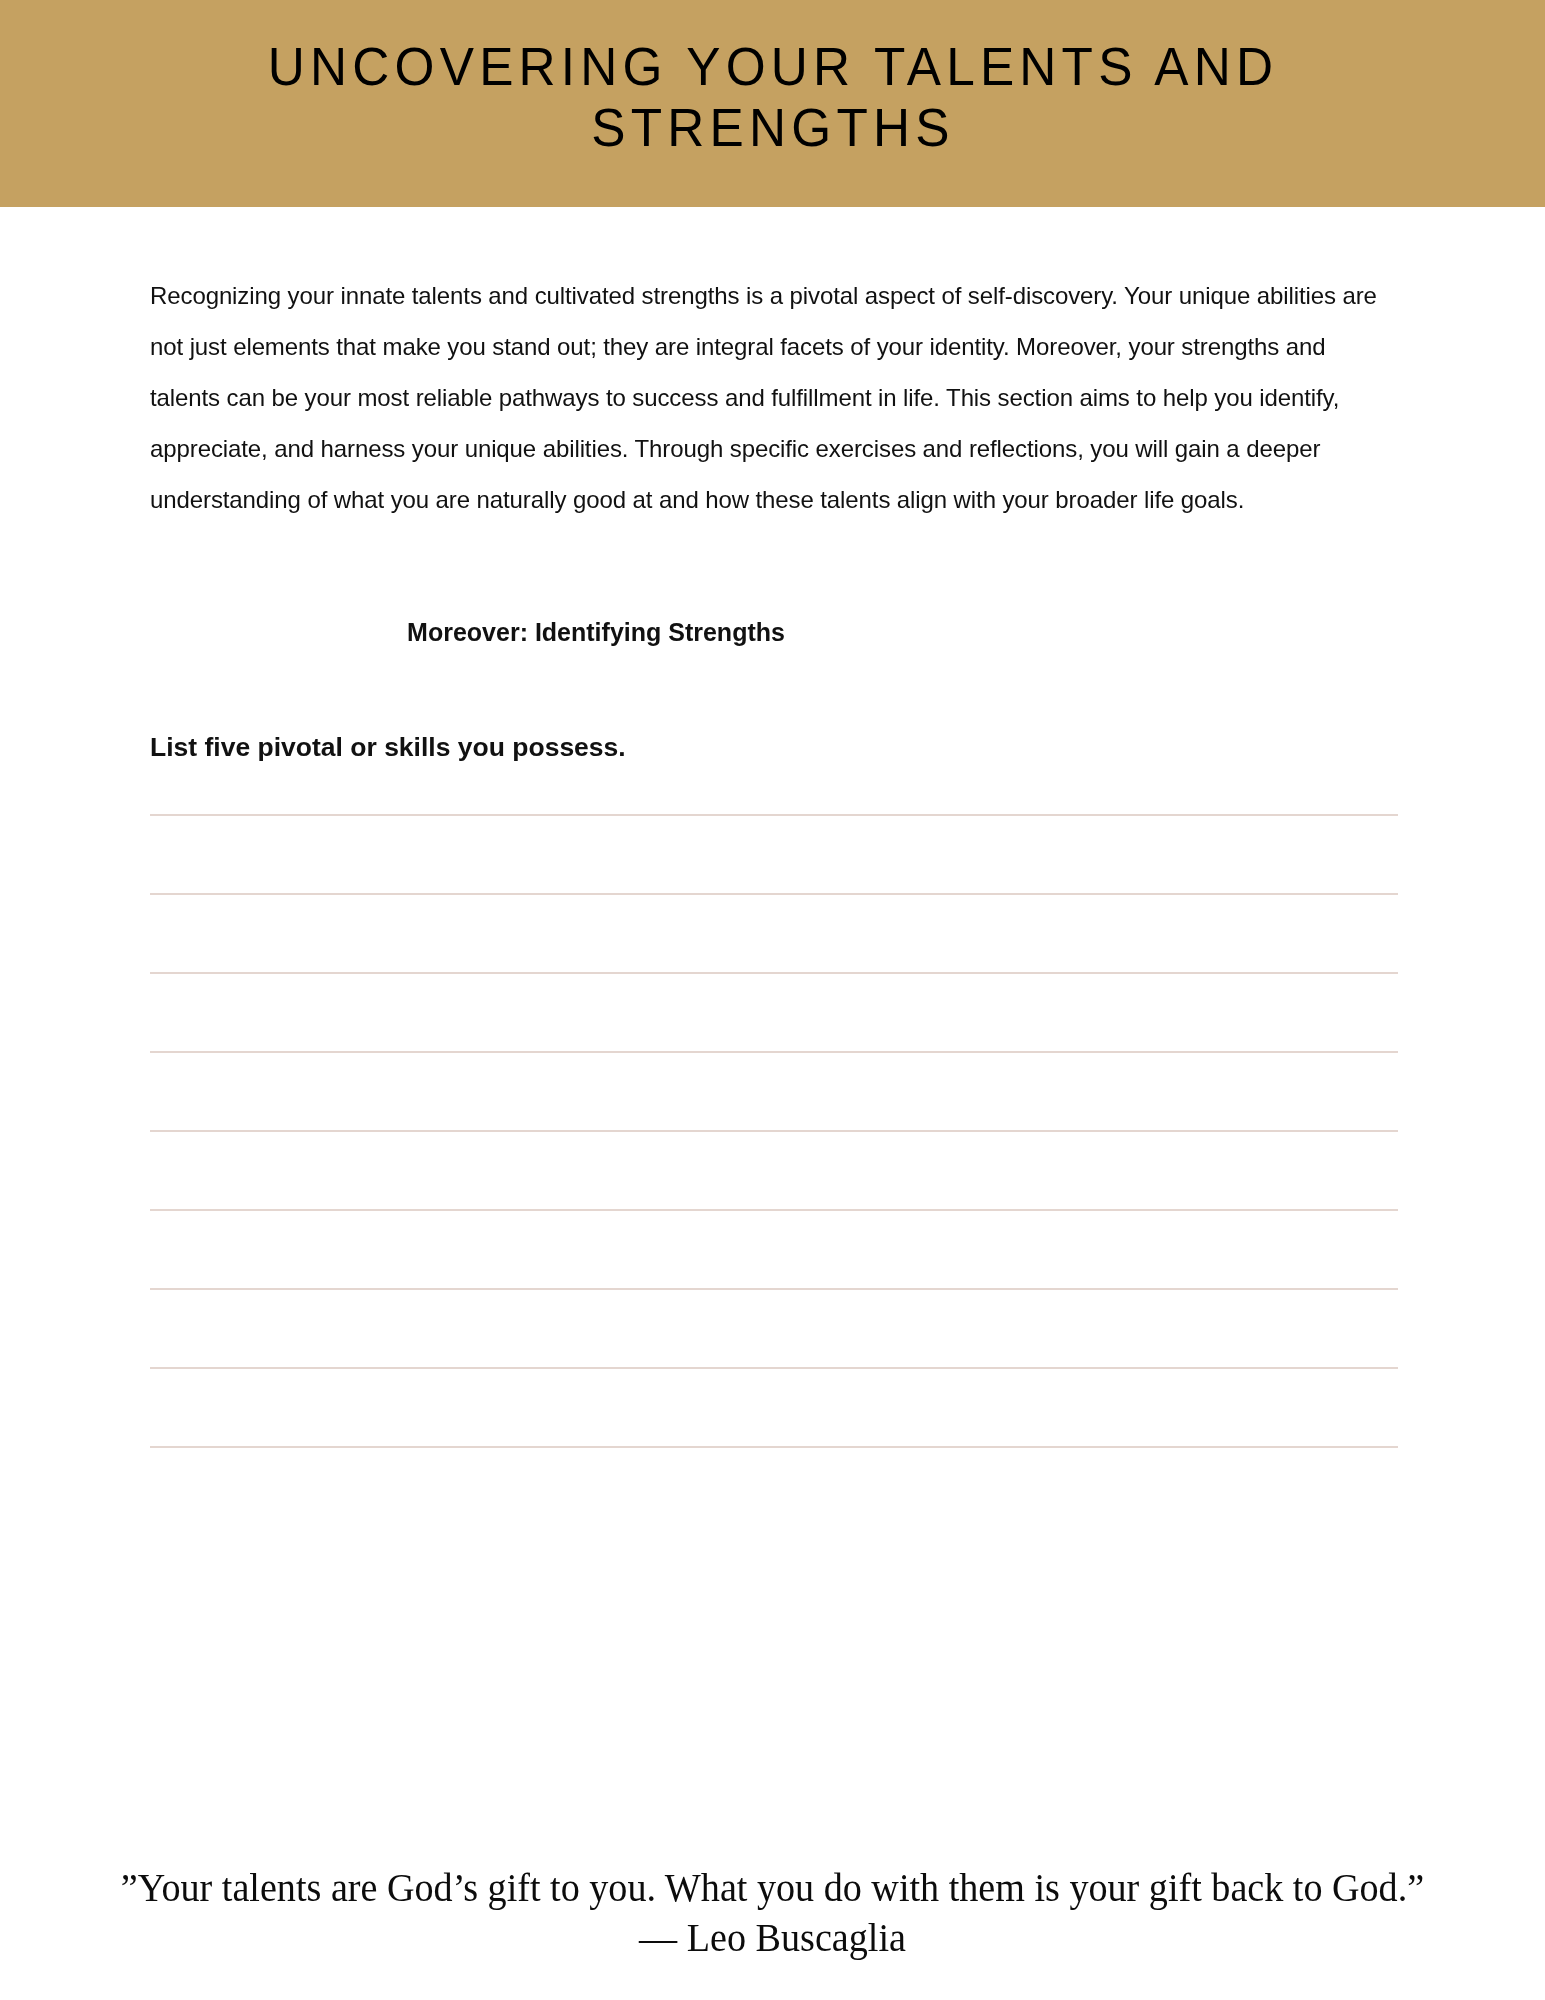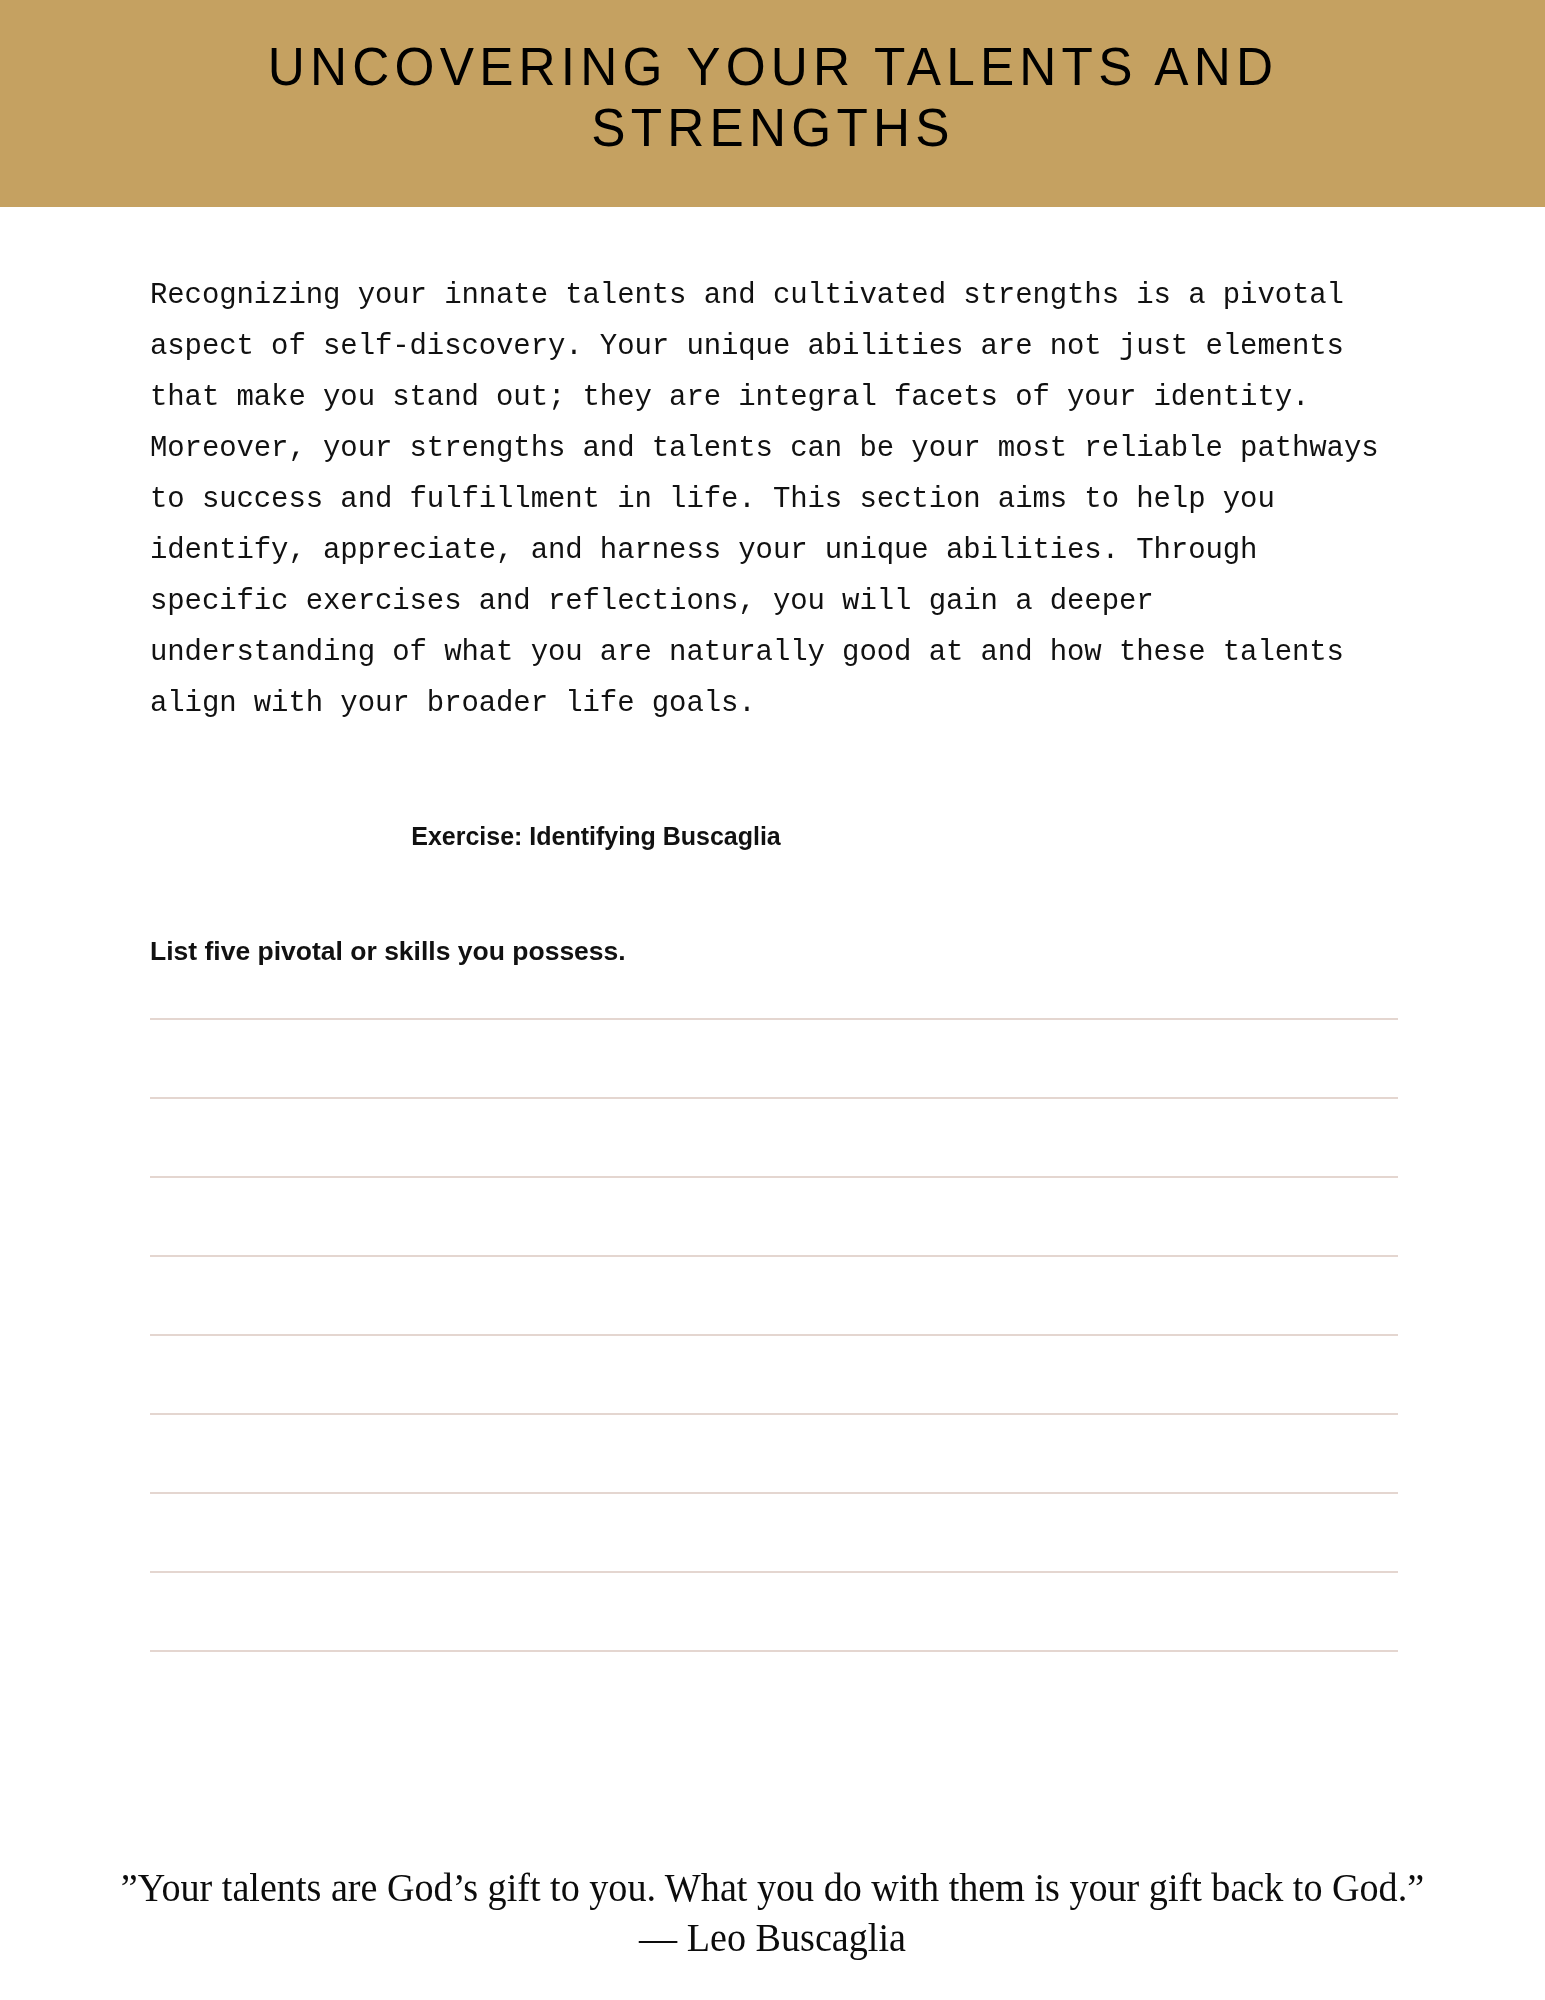--- a/index.html
+++ b/index.html
@@ -41,27 +41,26 @@
 
   
   .page-body {
     padding: 0 150px;
     box-sizing: border-box;
   }
 
   .intro-paragraph {
     margin: 0;
     padding-top: 63px;
-    font-size: 29px;
+    font-size: 24px;
     line-height: 51px;
     color: #111111;
     letter-spacing: -0.1px;
     max-width: 1240px;
     font-weight: 400;
-    font-family: Liberation Mono, monospace;
   }
 
   .exercise-title {
     margin: 0;
     padding-top: 93px;
     font-size: 25px;
     font-weight: 700;
     color: #111111;
     text-align: center;
     letter-spacing: 0px;
@@ -112,21 +111,21 @@
 <body>
 
 <div class="header-band">
   <h1 class="header-title">UNCOVERING YOUR TALENTS AND STRENGTHS</h1>
 </div>
 
 <div class="page-body">
 
   <p class="intro-paragraph">Recognizing your innate talents and cultivated strengths is a pivotal aspect of self-discovery. Your unique abilities are not just elements that make you stand out; they are integral facets of your identity. Moreover, your strengths and talents can be your most reliable pathways to success and fulfillment in life. This section aims to help you identify, appreciate, and harness your unique abilities. Through specific exercises and reflections, you will gain a deeper understanding of what you are naturally good at and how these talents align with your broader life goals.</p>
 
-  <h2 class="exercise-title">Exercise: Identifying Buscaglia</h2>
+  <h2 class="exercise-title">Moreover: Identifying Strengths</h2>
 
   <p class="prompt-line">List five pivotal or skills you possess.</p>
 
   <div class="ruled-area">
     <div class="ruled-line"></div>
     <div class="ruled-line"></div>
     <div class="ruled-line"></div>
     <div class="ruled-line"></div>
     <div class="ruled-line"></div>
     <div class="ruled-line"></div>

